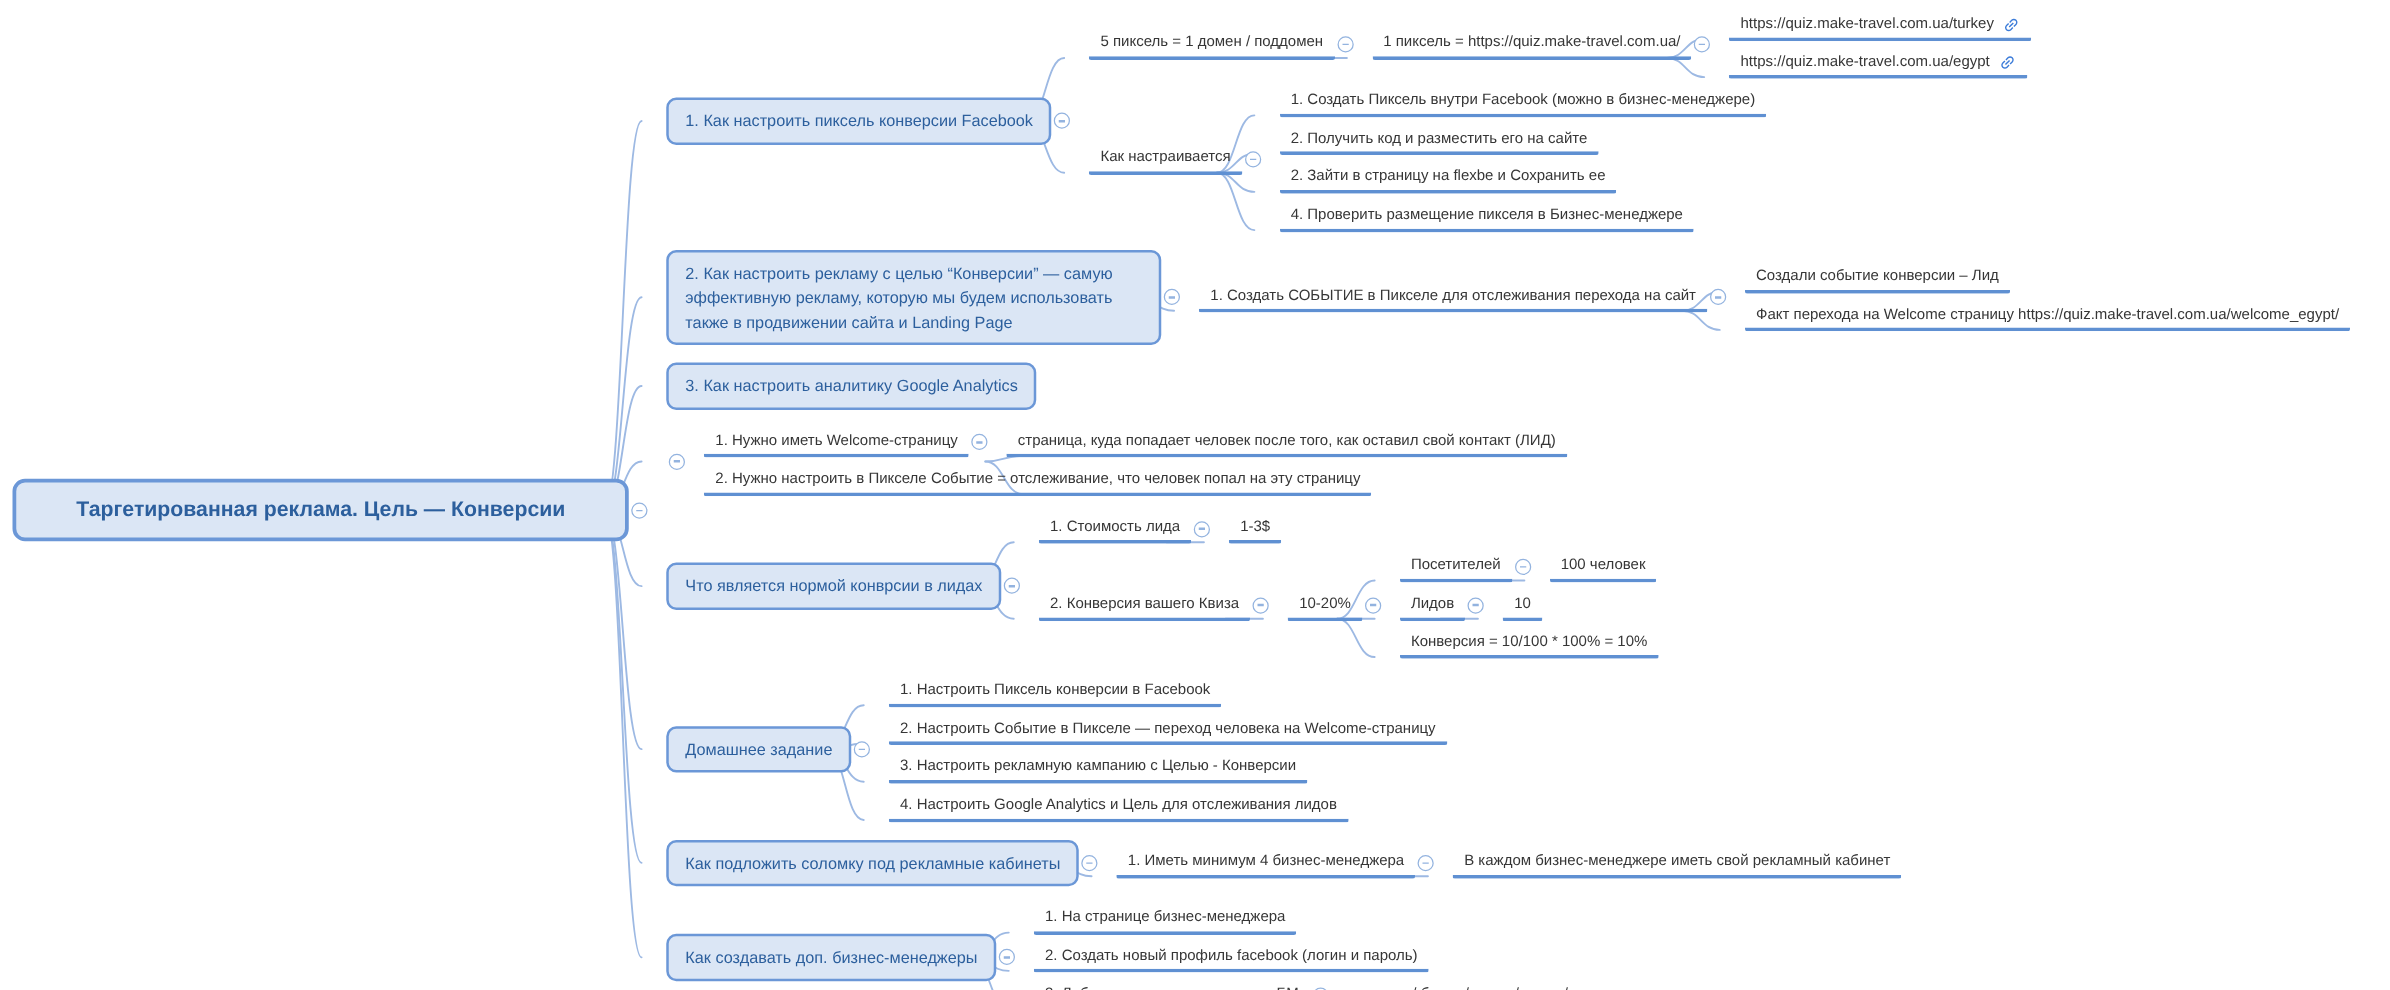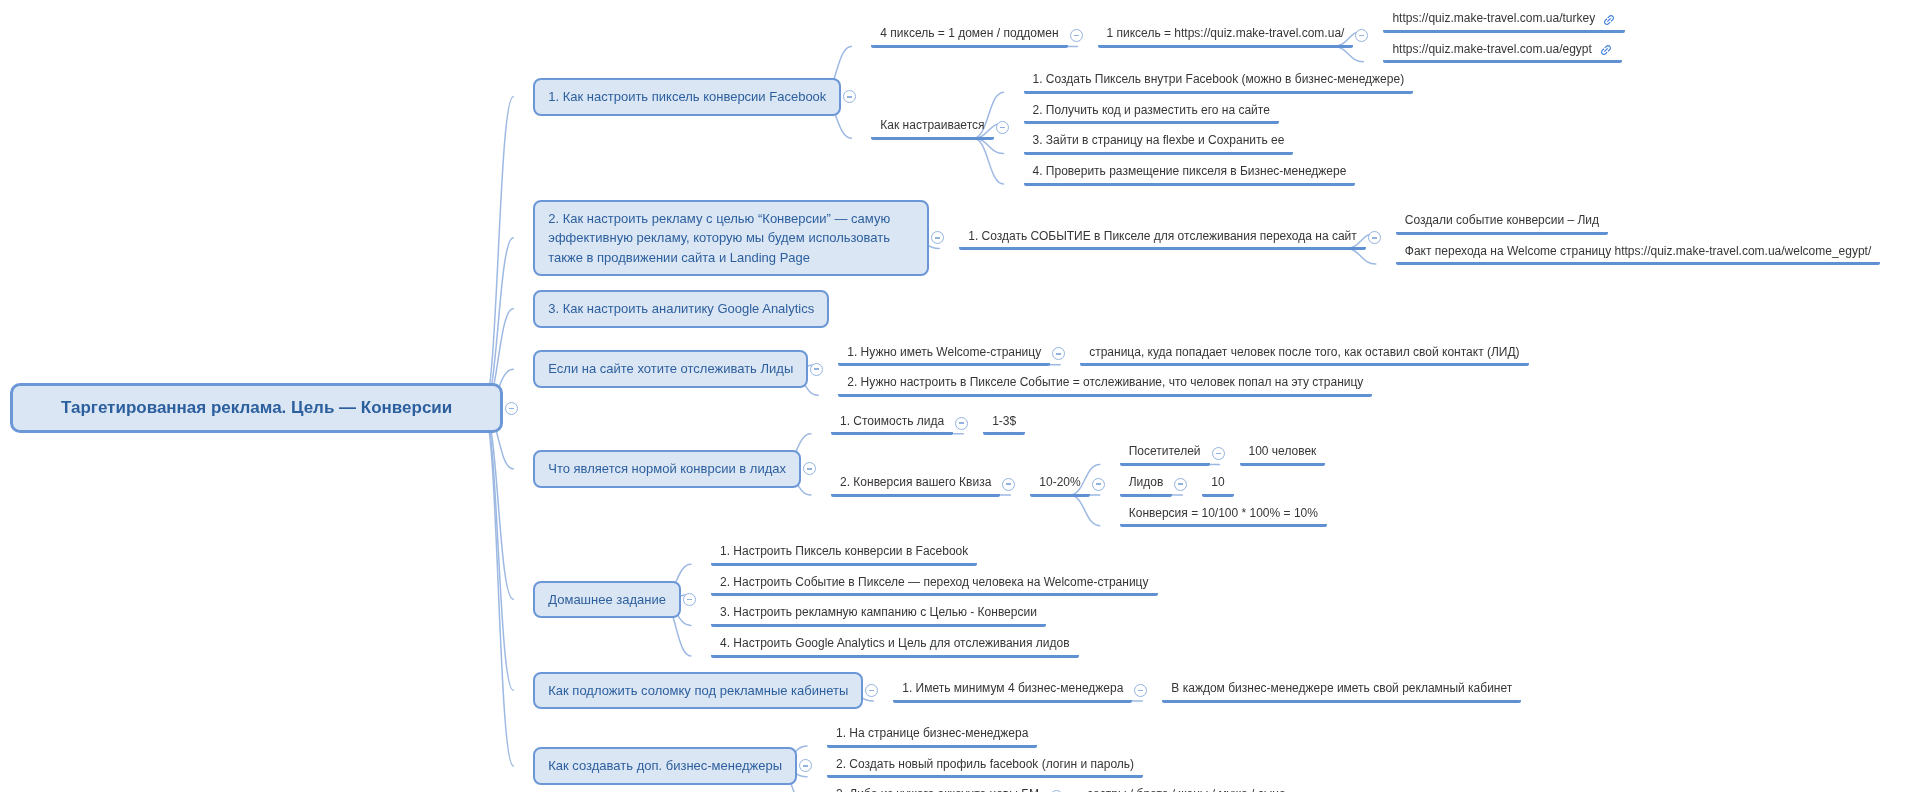--- a/index.html
+++ b/index.html
@@ -101,21 +101,21 @@
       <div class="tnode">
         <div class="topic root"><span>Таргетированная реклама. Цель — Конверсии</span></div>
         <div class="collapse"></div>
         <div class="children lvl0">
           <div class="tnode">
             <div class="topic main"><span>1. Как настроить пиксель конверсии Facebook</span></div>
             <div class="collapse"></div>
             <div class="children">
               <div class="tnode">
                 <div class="topic line">
-                  <span>4 пиксель = 1 домен / поддомен</span>
+                  <span>5 пиксель = 1 домен / поддомен</span>
                 </div>
                 <div class="collapse"></div>
                 <div class="children">
                   <div class="tnode">
                     <div class="topic line">
                       <span>1 пиксель = https://quiz.make-travel.com.ua/</span>
                     </div>
                     <div class="collapse"></div>
                     <div class="children">
                       <div class="tnode">
@@ -149,21 +149,21 @@
                       <span>1. Создать Пиксель внутри Facebook (можно в бизнес-менеджере)</span>
                     </div>
                   </div>
                   <div class="tnode">
                     <div class="topic line">
                       <span>2. Получить код и разместить его на сайте</span>
                     </div>
                   </div>
                   <div class="tnode">
                     <div class="topic line">
-                      <span>3. Зайти в страницу на flexbe и Сохранить ее</span>
+                      <span>2. Зайти в страницу на flexbe и Сохранить ее</span>
                     </div>
                   </div>
                   <div class="tnode">
                     <div class="topic line">
                       <span>4. Проверить размещение пикселя в Бизнес-менеджере</span>
                     </div>
                   </div>
                 </div>
               </div>
             </div>
@@ -189,21 +189,20 @@
                     </div>
                   </div>
                 </div>
               </div>
             </div>
           </div>
           <div class="tnode">
             <div class="topic main"><span>3. Как настроить аналитику Google Analytics</span></div>
           </div>
           <div class="tnode">
-            <div class="topic main"><span>Если на сайте хотите отслеживать Лиды</span></div>
             <div class="collapse"></div>
             <div class="children">
               <div class="tnode">
                 <div class="topic line">
                   <span>1. Нужно иметь Welcome-страницу</span>
                 </div>
                 <div class="collapse"></div>
                 <div class="children">
                   <div class="tnode">
                     <div class="topic line">

